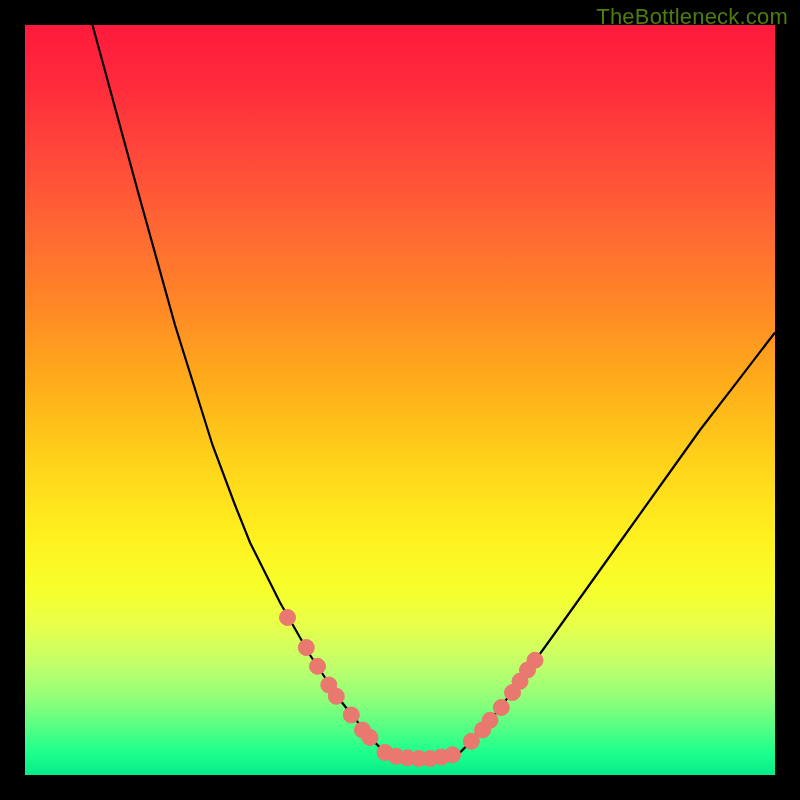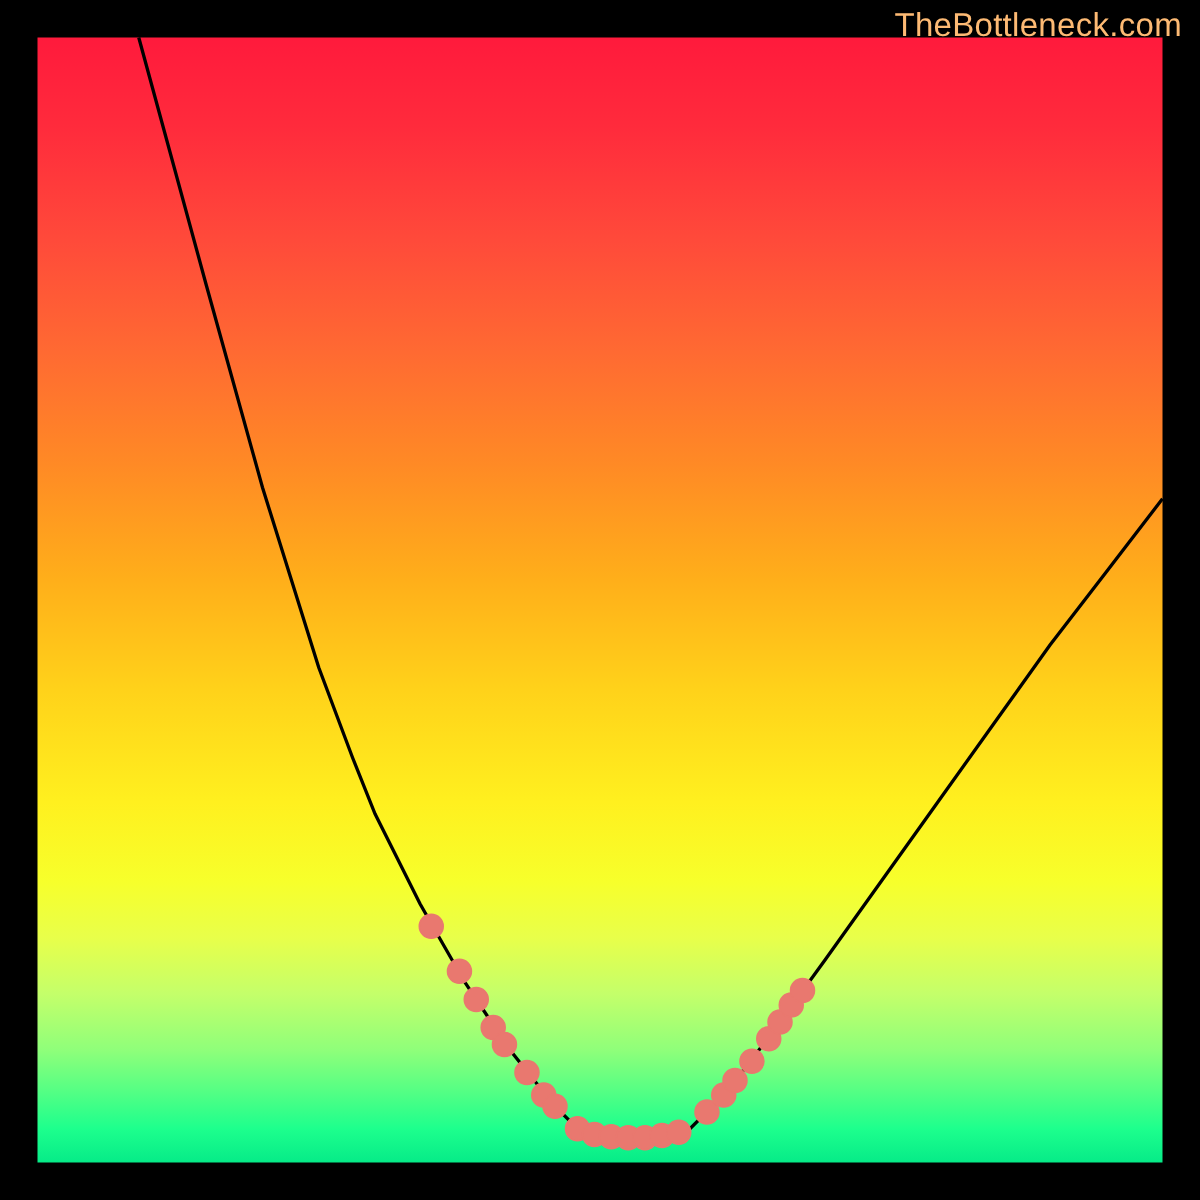--- a/index.html
+++ b/index.html
@@ -41,21 +41,21 @@
       #8fff7a 90%,
       #4fff85 94%,
       #1dff8d 97%,
       #06eb88 100%
     );
   }
   .watermark {
     position: absolute;
     top: 4px;
     right: 12px;
-    color: #fdba74;
+    color: #4d7c0f;
     font-size: 22px;
     font-weight: 500;
     letter-spacing: 0.2px;
     user-select: none;
   }
   svg.curve {
     position: absolute;
     top: 0;
     left: 0;
     width: 750px;

